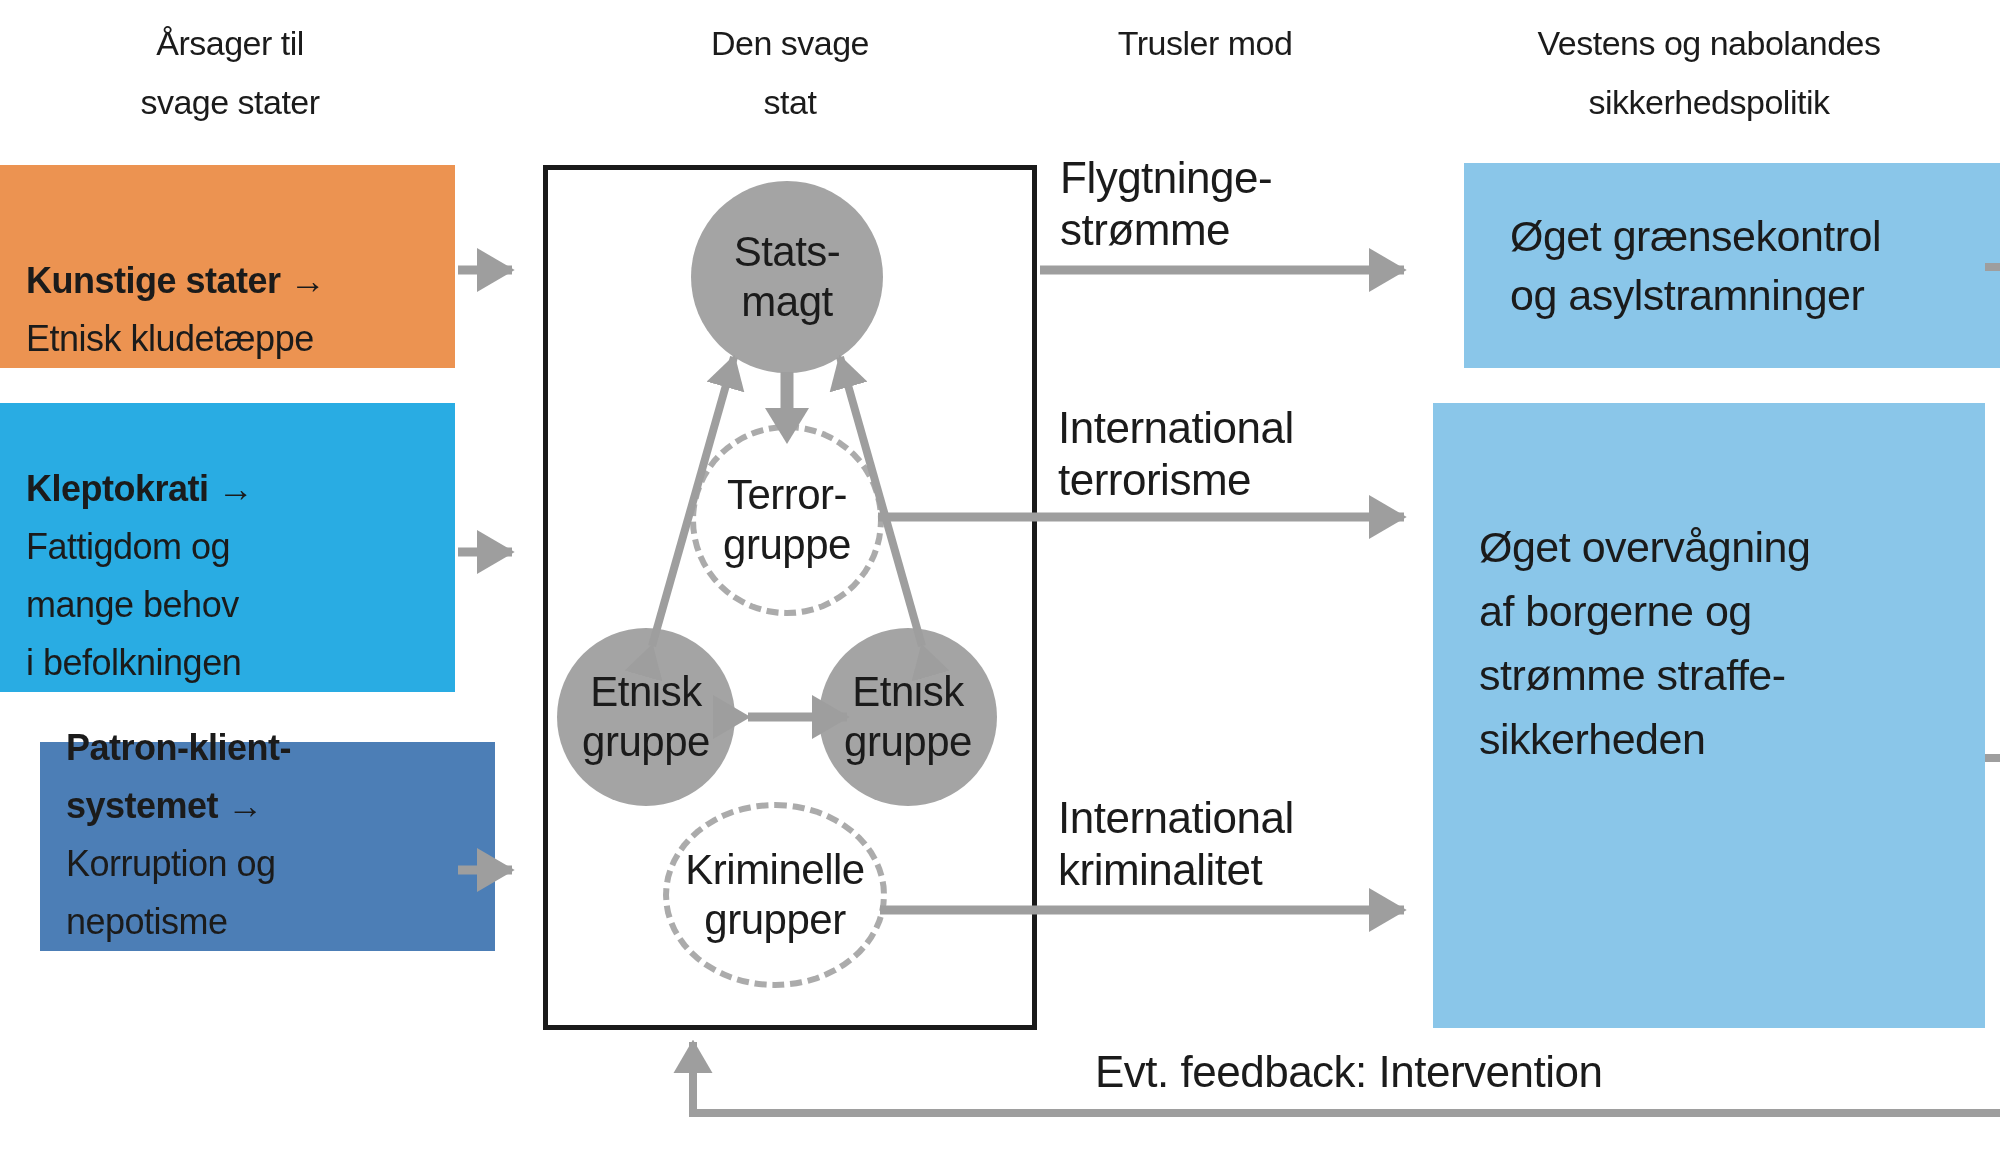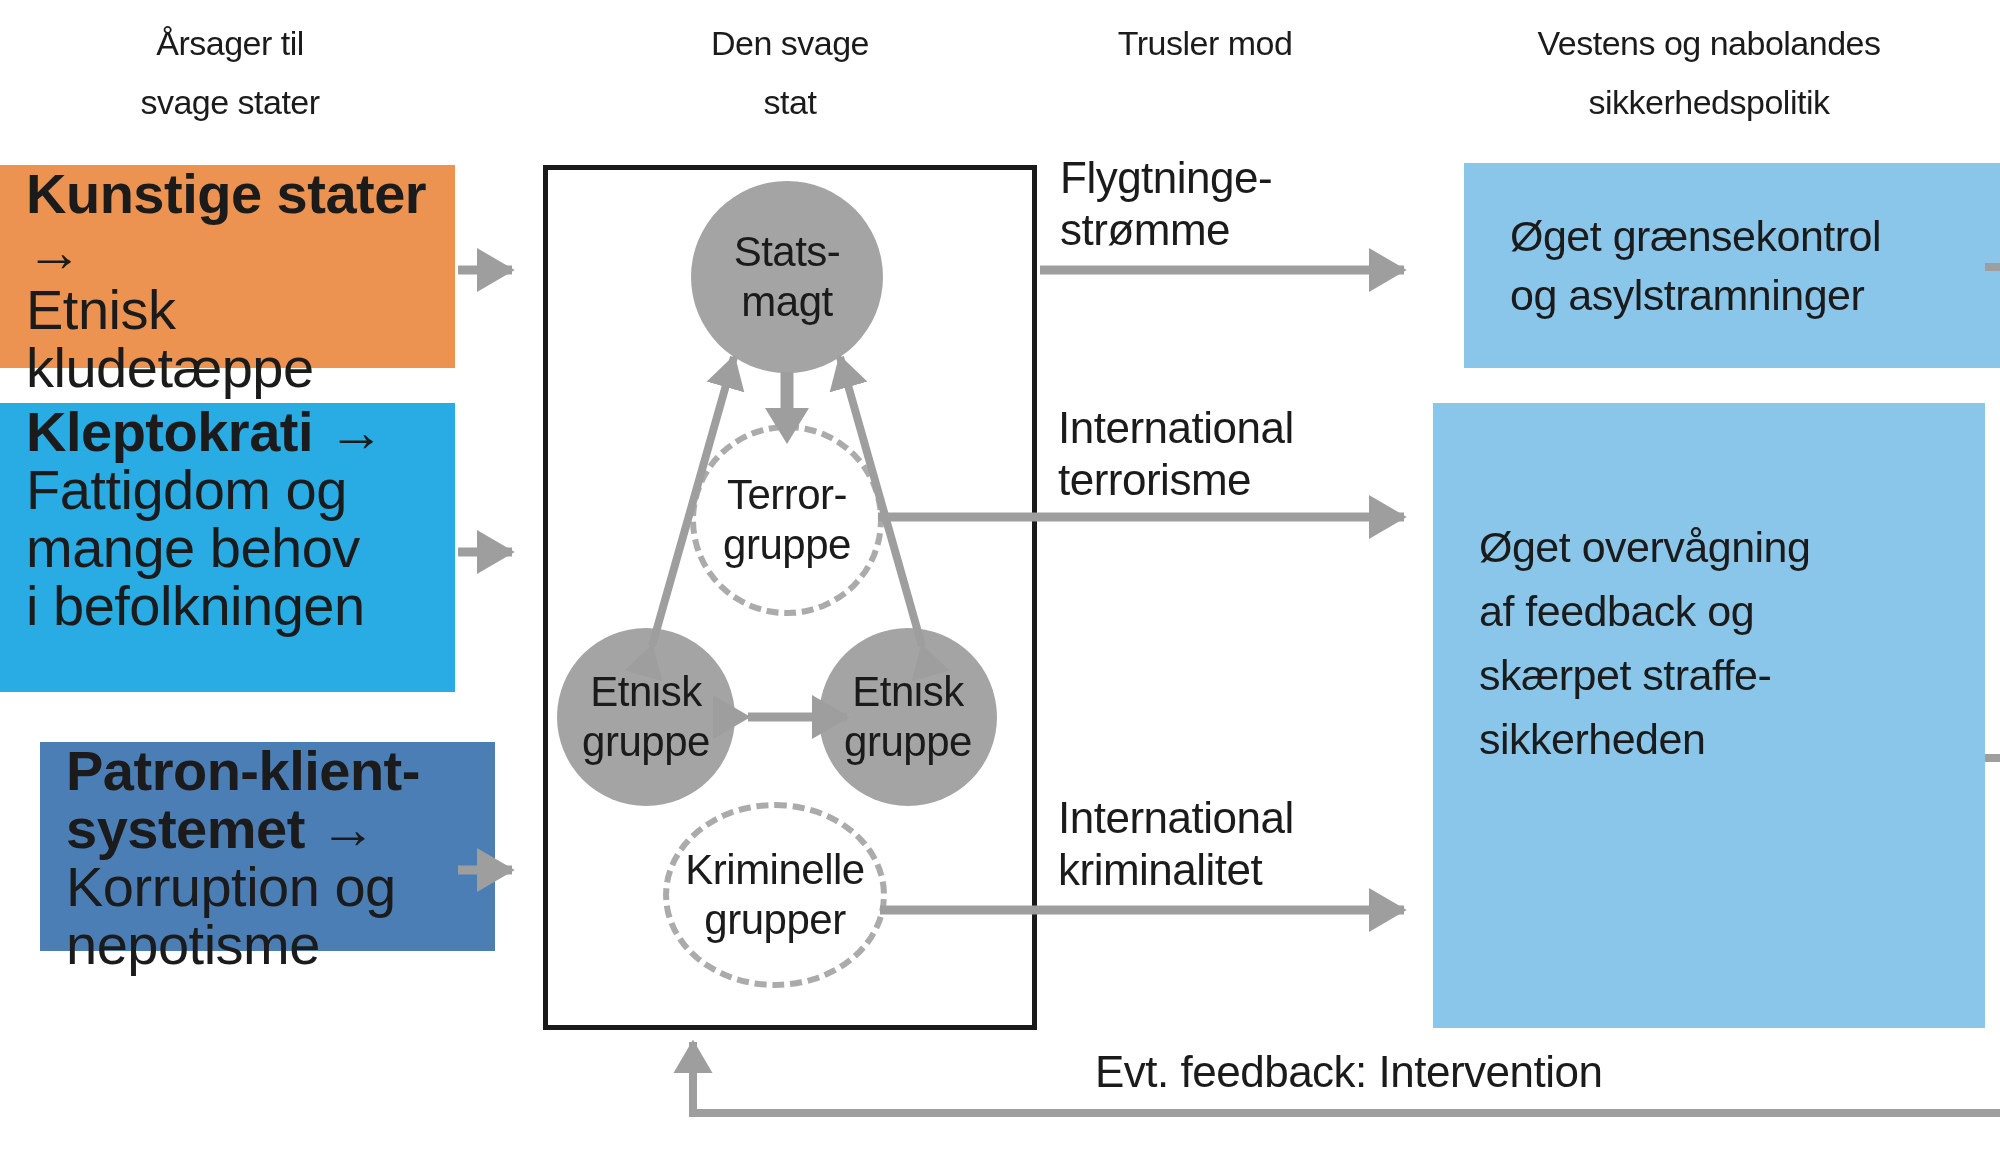--- a/index.html
+++ b/index.html
@@ -2,22 +2,22 @@
 <html><head>
 <meta charset="utf-8">
 <style>
   html,body{margin:0;padding:0;background:#ffffff;}
   #canvas{
     position:relative;width:2000px;height:1165px;background:#ffffff;overflow:hidden;
     font-family:"Liberation Sans",sans-serif;color:#1b1b1b;letter-spacing:-0.5px;
   }
   .abs{position:absolute;}
   .hdr{font-size:34px;line-height:59px;text-align:center;top:14px;color:#1b1b1b;}
-  .causebox{left:0;width:455px;display:flex;flex-direction:column;justify-content:flex-start;
-            padding-left:26px;box-sizing:border-box;font-size:56px;line-height:58px;}
+  .causebox{left:0;width:455px;display:flex;flex-direction:column;justify-content:flex-end;
+            padding-left:26px;box-sizing:border-box;font-size:36px;line-height:58px;}
   .causebox .t{font-weight:700;}
   .statebox{left:543px;top:165px;width:494px;height:865px;border:5px solid #1a1a1a;
             box-sizing:border-box;background:#ffffff;}
   .circle{border-radius:50%;display:flex;flex-direction:column;justify-content:center;
           text-align:center;font-size:42px;line-height:50px;box-sizing:border-box;}
   .circle.solid{background:#a4a4a4;}
   .circle.dashed{background:#ffffff;border:6px dashed #ababab;}
   .midlabel{font-size:44px;line-height:52px;}
   .polbox{left:1433px;width:552px;background:#8ac6e9;box-sizing:border-box;
           padding-left:46px;font-size:43px;display:flex;flex-direction:column;}
@@ -98,22 +98,22 @@
     <div>International</div>
     <div>kriminalitet</div>
   </div>
 
   <div class="abs polbox pol1" style="top:163px;height:205px;">
     <div>Øget grænsekontrol</div>
     <div>og asylstramninger</div>
   </div>
   <div class="abs polbox pol2" style="top:403px;height:625px;">
     <div>Øget overvågning</div>
-    <div>af feedback og</div>
-    <div>skærpet straffe-</div>
+    <div>af borgerne og</div>
+    <div>strømme straffe-</div>
     <div>sikkerheden</div>
   </div>
 
   <div class="abs midlabel" style="left:1095px;top:1046px;">Evt. feedback: Intervention</div>
 
   <svg width="2000" height="1165" viewBox="0 0 2000 1165">
     <defs>
       <marker id="ah" markerUnits="strokeWidth" markerWidth="4.2" markerHeight="4.9" refX="3.9" refY="2.45" orient="auto">
         <path d="M0,0 L4.2,2.45 L0,4.9 z" fill="#9E9E9E"></path>
       </marker>

